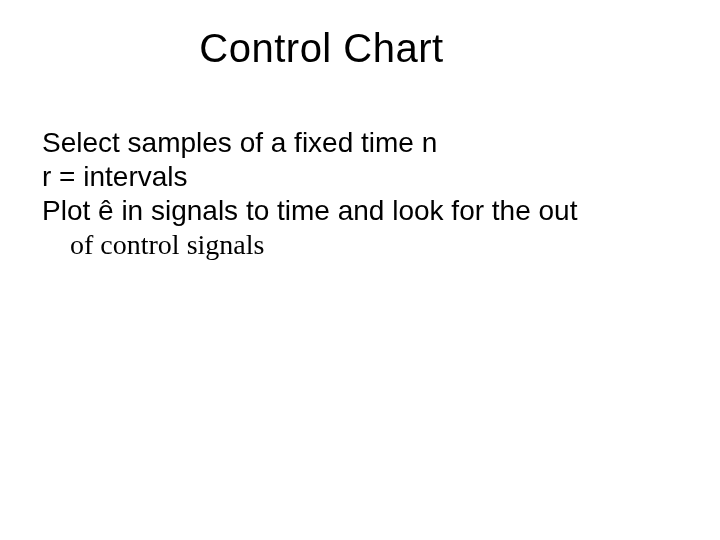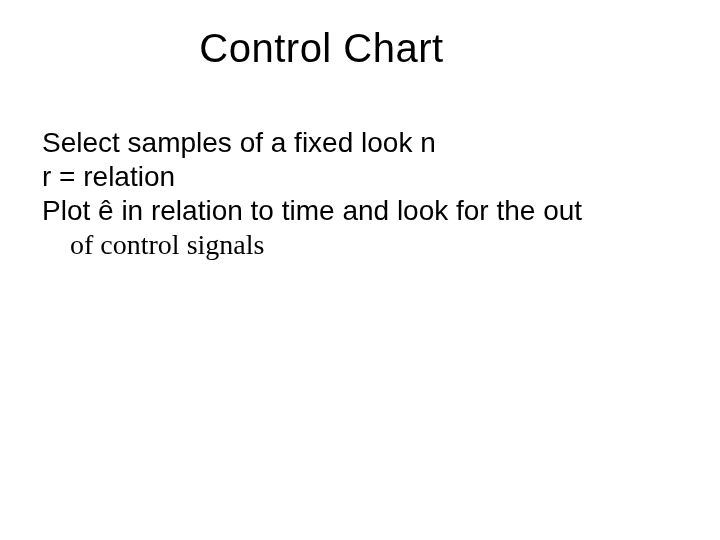--- a/index.html
+++ b/index.html
@@ -45,20 +45,20 @@
     font-family: Liberation Serif, serif;
   }
 </style>
 </head>
 <body>
 
 <div class="slide">
   <div class="title">Control Chart</div>
 
   <div class="body">
-    <p>Select samples of a  fixed look n</p>
-    <p>r = relation</p>
+    <p>Select samples of a  fixed time n</p>
+    <p>r = intervals</p>
     <p>
-      <span>Plot </span><span>ê</span><span> in relation to time and look for the out</span>
+      <span>Plot </span><span>ê</span><span> in signals to time and look for the out</span>
     </p>
     <p class="indent">of control signals</p>
   </div>
 </div>
 
 </body></html>

